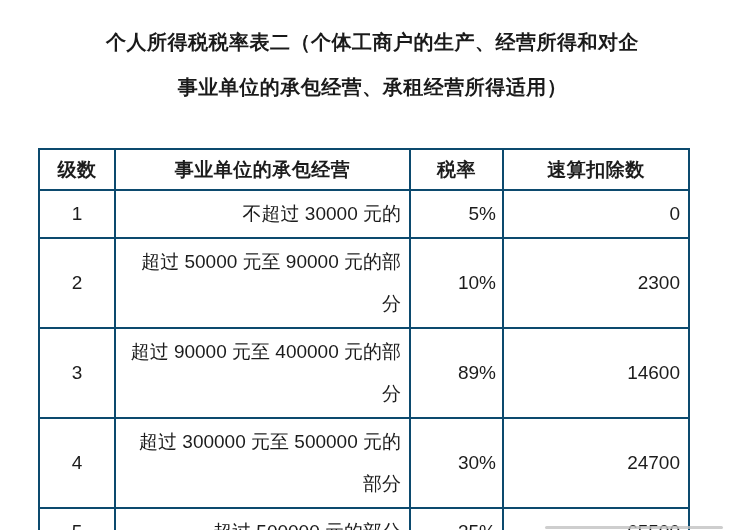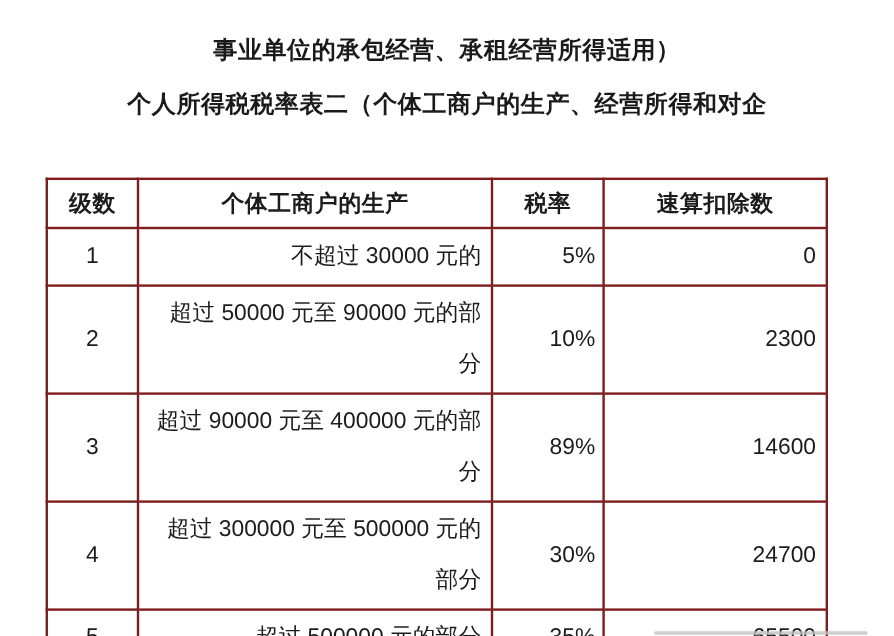--- a/index.html
+++ b/index.html
@@ -33,21 +33,21 @@
 
   table.tax-table {
     position: absolute;
     left: 38px;
     top: 148px;
     width: 650px;
     border-collapse: collapse;
     table-layout: fixed;
   }
   .tax-table th, .tax-table td {
-    border: 2px solid #7f1d1d;
+    border: 2px solid #0c4a6e;
     font-size: 19px;
     vertical-align: middle;
     overflow: hidden;
   }
   .tax-table thead tr { height: 41px; }
   .tax-table th {
     font-weight: 700;
     text-align: center;
     letter-spacing: 0.5px;
   }
@@ -75,35 +75,35 @@
     border-radius: 2px;
     opacity: 0.8;
   }
 </style>
 </head>
 <body>
 
 <div class="page">
 
   <div class="title">
+    <div class="line">个人所得税税率表二（个体工商户的生产、经营所得和对企</div>
     <div class="line">事业单位的承包经营、承租经营所得适用）</div>
-    <div class="line">个人所得税税率表二（个体工商户的生产、经营所得和对企</div>
   </div>
 
   <table class="tax-table">
     <colgroup>
       <col style="width:76px">
       <col style="width:295px">
       <col style="width:93px">
       <col style="width:186px">
     </colgroup>
     <thead>
       <tr>
         <th>级数</th>
-        <th>个体工商户的生产</th>
+        <th>事业单位的承包经营</th>
         <th>税率</th>
         <th>速算扣除数</th>
       </tr>
     </thead>
     <tbody>
       <tr class="r1">
         <td class="c-level">1</td>
         <td class="c-income">不超过 30000 元的</td>
         <td class="c-rate">5%</td>
         <td class="c-deduction">0</td>

